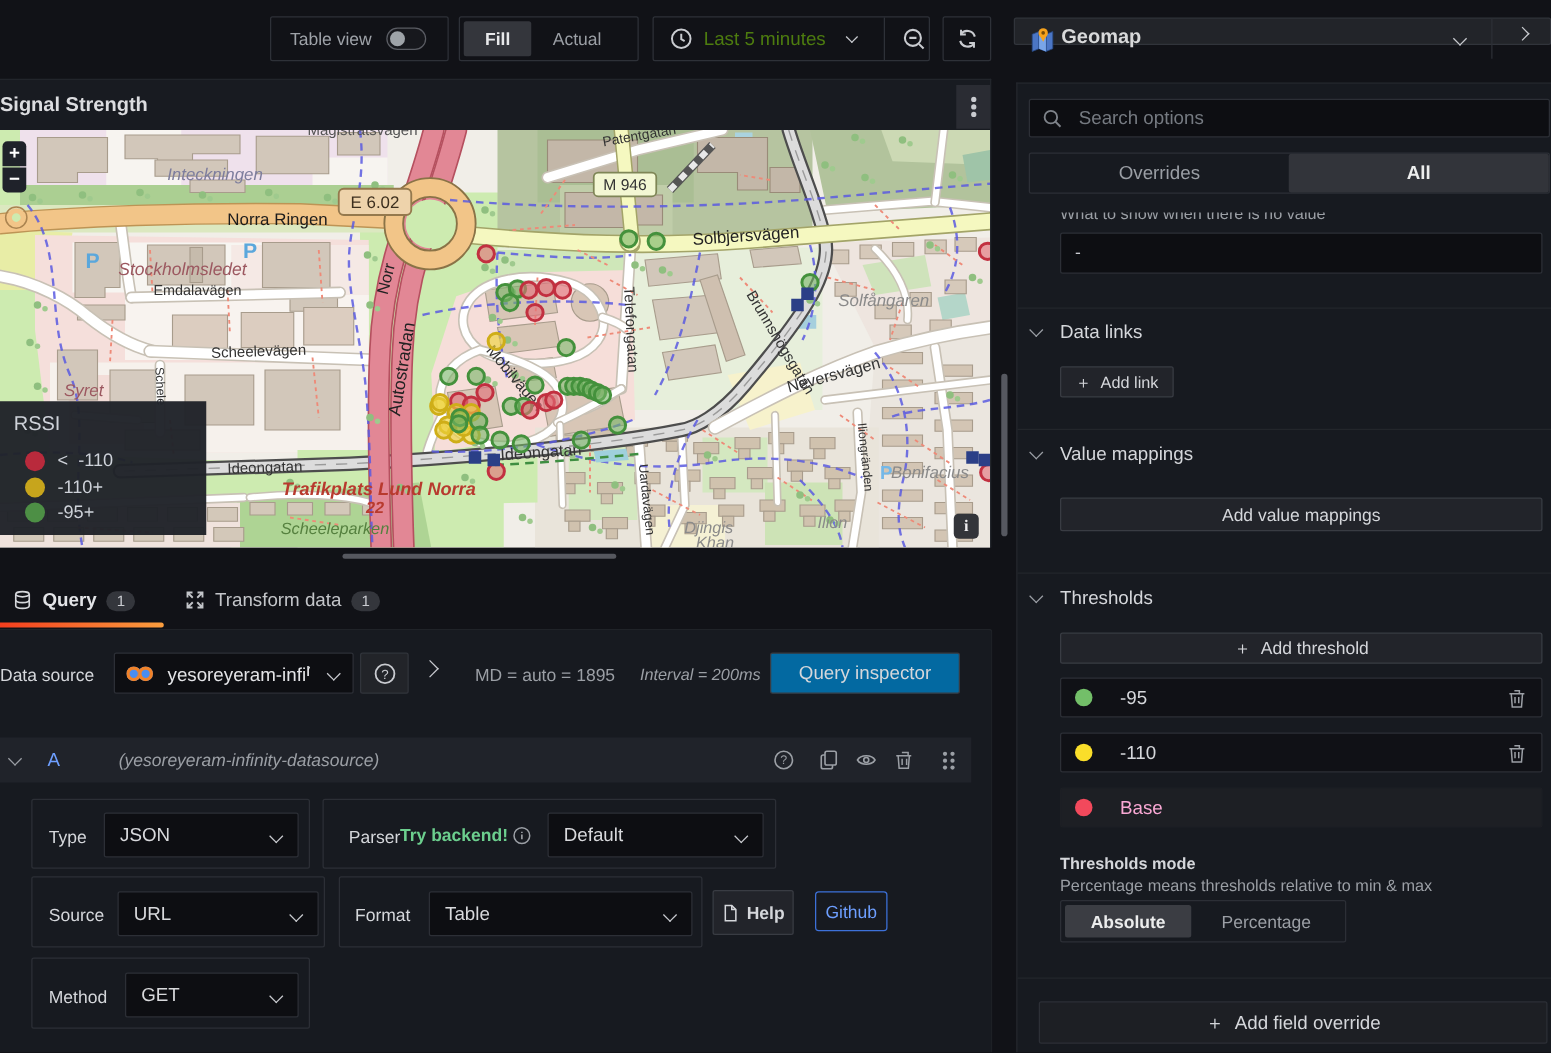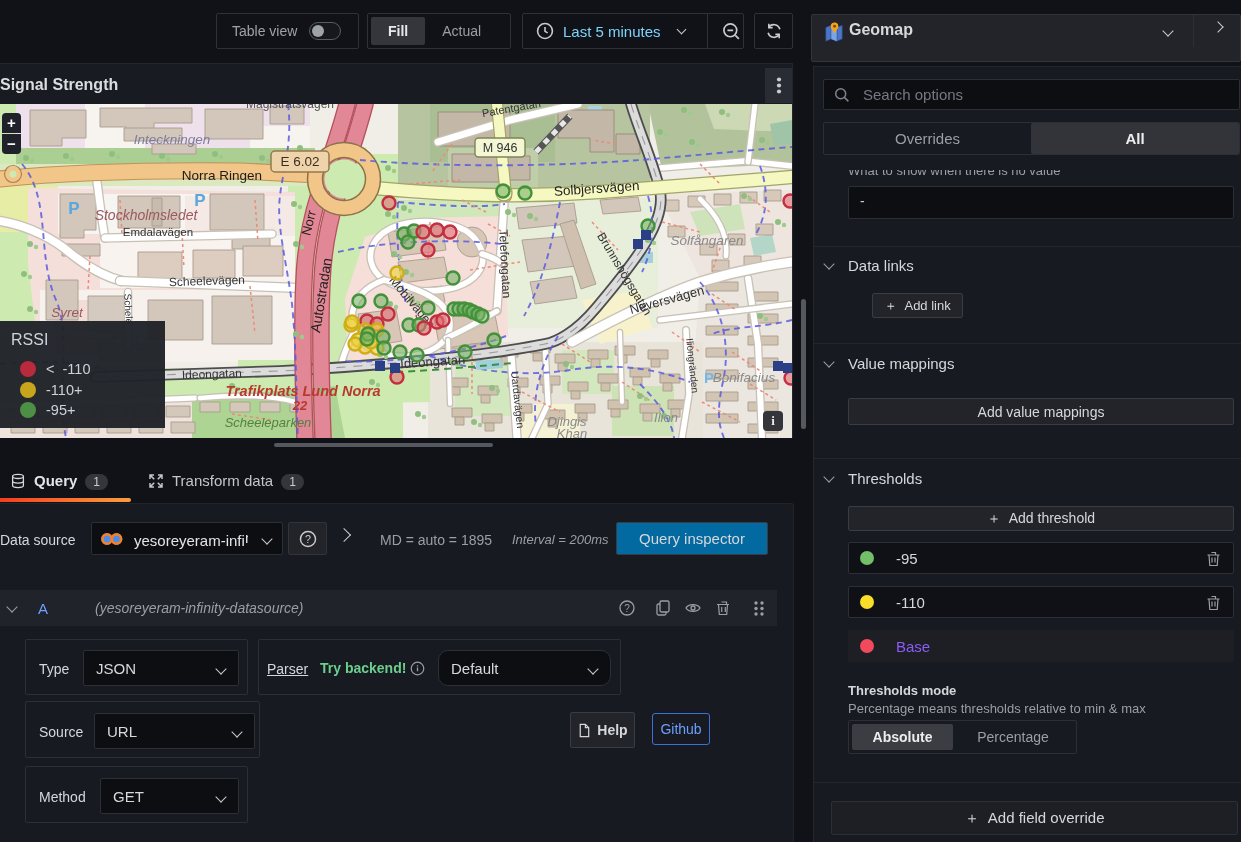--- a/index.html
+++ b/index.html
@@ -44,21 +44,21 @@
   border:1px solid #202328; border-left:none; border-bottom:none; border-top-right-radius:3px; }
 .lbl { color:#d5d7db; font-size:14px; font-weight:500; }
 .dim { color:#9b9fa5; }
 .select { position:absolute; background:#0d0e12; border:1px solid #2c2f36; border-radius:2px;
   color:#d8d9dc; font-size:15px; display:flex; align-items:center; padding-left:12px; }
 .fbox { position:absolute; border:1px solid #2c2f36; border-radius:2px; }
 .btn { position:absolute; background:#22242a; border:1px solid #393c43; border-radius:2px;
   color:#d5d7db; font-size:14px; display:flex; align-items:center; justify-content:center; }
 
 
-#sidehdr { position:absolute; left:811px; top:14px; width:430px; height:48px;
+#sidehdr { position:absolute; left:811px; top:14px; width:430px; height:22px;
   border:1px solid #31343b; border-radius:2px; background:#222429; }
 #sidepane { position:absolute; left:813px; top:66px; width:428px; height:776px; background:#171a20;
   border-left:1px solid #24272d; border-top:1px solid #24272d;padding-left:44px;}
 .sinput { background:#0d0e12; border:1px solid #2c2f36; border-radius:2px; position:absolute; }
 .shead { position:absolute; color:#d5d7db; font-size:15px; font-weight:500; }
 .sdivider { position:absolute; left:0px; width:428px; height:1px; background:#23262b; }
 .sbtn { position:absolute; background:#22242a; border:1px solid #393c43; border-radius:2px;
   color:#d5d7db; font-size:13px; display:flex; align-items:center; justify-content:center; font-weight:500;}
 .chev { display:inline-block; width:8px; height:8px; border-right:1.6px solid #9b9fa5;
   border-bottom:1.6px solid #9b9fa5; transform:rotate(45deg); }
@@ -77,21 +77,21 @@
   </div>
   <div class="tbtn" style="left:367px; width:144px; padding:3px;">
     <span class="seg-on" style="height:28px;display:flex;align-items:center;padding:0 17px;">Fill</span>
     <span style="padding:0 17px;color:#9b9fa5;">Actual</span>
   </div>
   <div class="tbtn" style="left:522px; width:222px; padding-left:13px;">
     <svg width="18" height="18" viewBox="0 0 16 16" style="margin-right:9px;">
         <circle cx="8" cy="8" r="6.6" fill="none" stroke="#c9cbd0" stroke-width="1.4"></circle>
         <path d="M8 4.5V8.3l2.4 1.4" fill="none" stroke="#c9cbd0" stroke-width="1.4"></path>
       </svg>
-    <span style="font-weight:500;font-size:15px;color:#7dd3fc;">Last 5 minutes</span>
+    <span style="font-weight:500;font-size:15px;color:#4d7c0f;">Last 5 minutes</span>
     <span style="margin-left:17px;margin-top:-3px;width:7px;height:7px;border-right:1.5px solid #c9cbd0;border-bottom:1.5px solid #c9cbd0;transform:rotate(45deg);display:inline-block;"></span>
     <span style="position:absolute;left:184px;top:0;width:1px;height:34px;background:#2e3138;"></span>
     <svg style="position:absolute;left:199px;top:8px;" width="19" height="19" viewBox="0 0 16 16">
         <circle cx="7" cy="7" r="5.4" fill="none" stroke="#c9cbd0" stroke-width="1.4"></circle>
         <path d="M11.2 11.2l3 3M4.6 7h4.8" stroke="#c9cbd0" stroke-width="1.4" fill="none"></path>
       </svg>
   </div>
   <div class="tbtn" style="left:754px; width:39px; justify-content:center;">
     <svg width="18" height="18" viewBox="0 0 16 16" fill="none" stroke="#c9cbd0" stroke-width="1.5">
       <path d="M13.2 6.5A5.6 5.6 0 0 0 3.2 4.8"></path>
@@ -658,32 +658,36 @@
               <circle cx="144" cy="15" r="1.7"></circle>
             </g>
 </svg></span>
     </div>
 
     <div class="fbox" style="left:25px;top:135px;width:223px;height:56px;">
       <span class="lbl abs" style="left:13px;top:21px;">Type</span>
       <div class="select" style="left:57px;top:10px;width:156px;height:36px;">JSON<span class="caret" style="position:absolute;right:13px;top:14px;"></span></div>
     </div>
     <div class="fbox" style="left:258px;top:135px;width:363px;height:56px;">
-      <span class="lbl abs" style="left:8px;top:21px;text-decoration:underline;">Parser</span>
+      <span class="lbl abs" style="left:20px;top:21px;">Parser</span>
       <span class="abs" style="left:61px;top:20px;color:#6ccf8e;font-size:14px;font-weight:700;">Try backend!</span>
       <svg class="abs" style="left:151px;top:21px;" width="15" height="15" viewBox="0 0 16 16">
           <circle cx="8" cy="8" r="6.7" fill="none" stroke="#9b9fa5" stroke-width="1.3"></circle>
           <path d="M8 7v4M8 4.6v1.2" stroke="#9b9fa5" stroke-width="1.4"></path>
         </svg>
-      <div class="select" style="left:179px;top:10px;width:173px;height:36px;border-radius:10px;">Default<span class="caret" style="position:absolute;right:13px;top:14px;"></span></div>
+      <div class="select" style="left:179px;top:10px;width:173px;height:36px;">Default<span class="caret" style="position:absolute;right:13px;top:14px;"></span></div>
     </div>
 
     <div class="fbox" style="left:25px;top:197px;width:235px;height:57px;">
       <span class="lbl abs" style="left:13px;top:22px;">Source</span>
       <div class="select" style="left:68px;top:11px;width:161px;height:36px;">URL<span class="caret" style="position:absolute;right:13px;top:14px;"></span></div>
+    </div>
+    <div class="fbox" style="left:271px;top:197px;width:291px;height:57px;">
+      <span class="lbl abs" style="left:12px;top:22px;">Format</span>
+      <div class="select" style="left:71px;top:11px;width:211px;height:36px;">Table<span class="caret" style="position:absolute;right:13px;top:14px;"></span></div>
     </div>
     <div class="btn" style="left:570px;top:208px;width:65px;height:36px;font-weight:700;">
       <svg width="14" height="15" viewBox="0 0 14 16" style="margin-right:6px;" fill="none" stroke="#d5d7db" stroke-width="1.3">
           <path d="M3 1.5h5.5L12 5v9.5H3z"></path>
           <path d="M8.5 1.5V5H12"></path>
         </svg>Help</div>
     <div class="abs" style="left:652px;top:209px;width:58px;height:32px;border:1px solid #3d71d9;border-radius:3px;color:#6e9fff;font-size:14px;font-weight:500;display:flex;align-items:center;justify-content:center;">Github</div>
 
     <div class="fbox" style="left:25px;top:262px;width:223px;height:57px;">
       <span class="lbl abs" style="left:13px;top:22px;">Method</span>
@@ -722,21 +726,21 @@
     <div class="abs dim" style="left:34px;top:103px;width:380px;height:9px;overflow:hidden;font-size:13px;">
         <span style="position:absolute;top:-7px;left:0;">What to show when there is no value</span>
       </div>
     <div class="sinput" style="left:34px;top:119px;width:386px;height:33px;">
         <span class="abs" style="left:11px;top:6px;color:#c9cbd0;font-size:14px;">-</span>
       </div>
 
     <div class="sdivider" style="top:179px;"></div>
     <span class="chev abs" style="left:11px;top:193px;"></span>
     <div class="shead" style="left:34px;top:190px;">Data links</div>
-    <div class="sbtn" style="left:34px;top:226px;width:91px;height:25px;margin-left:24px;">＋&nbsp;&nbsp;Add link</div>
+    <div class="sbtn" style="left:34px;top:226px;width:91px;height:25px;">＋&nbsp;&nbsp;Add link</div>
 
     <div class="sdivider" style="top:276px;"></div>
     <span class="chev abs" style="left:11px;top:291px;"></span>
     <div class="shead" style="left:34px;top:288px;">Value mappings</div>
     <div class="sbtn" style="left:34px;top:331px;width:386px;height:27px;font-size:14px;">Add value mappings</div>
 
     <div class="sdivider" style="top:391px;"></div>
     <span class="chev abs" style="left:11px;top:406px;"></span>
     <div class="shead" style="left:34px;top:403px;">Thresholds</div>
     <div class="sbtn" style="left:34px;top:439px;width:386px;height:25px;font-size:14px;">＋&nbsp;&nbsp;Add threshold</div>
@@ -750,21 +754,21 @@
     </div>
     <div class="throw" style="top:519px;">
       <span class="tdot" style="background:#fade2a;"></span>
       <span style="color:#d5d7db;font-size:15px;">-110</span>
       <svg class="abs" style="right:12px;top:8px;" width="15" height="16" viewBox="0 0 14 16" fill="none" stroke="#9b9fa5" stroke-width="1.2">
           <path d="M2.5 4h9l-.8 10.5h-7.4zM1 4h12M5 1.5h4v2.5M5.5 6.5v5M8.5 6.5v5"></path>
         </svg>
     </div>
     <div class="throw" style="top:563px;background:#1d1f24;border-color:#1d1f24;">
       <span class="tdot" style="background:#f2495c;"></span>
-      <span style="color:#8b5cf6;font-size:15px;">Base</span>
+      <span style="color:#f9a8d4;font-size:15px;">Base</span>
     </div>
 
     <div class="abs" style="left:34px;top:616px;color:#d5d7db;font-size:13px;font-weight:700;">Thresholds mode</div>
     <div class="abs dim" style="left:34px;top:634px;font-size:13px;">Percentage means thresholds relative to min &amp; max</div>
     <div class="abs" style="left:34px;top:653px;width:229px;height:34px;border:1px solid #2c2f36;border-radius:2px;display:flex;padding:3px;">
       <div style="width:101px;background:#3b3d43;border-radius:2px;display:flex;align-items:center;justify-content:center;color:#eceded;font-size:14px;font-weight:700;">Absolute</div>
       <div style="flex:1;display:flex;align-items:center;justify-content:center;color:#9b9fa5;font-size:14px;">Percentage</div>
     </div>
 
     <div class="sdivider" style="top:715px;"></div>

